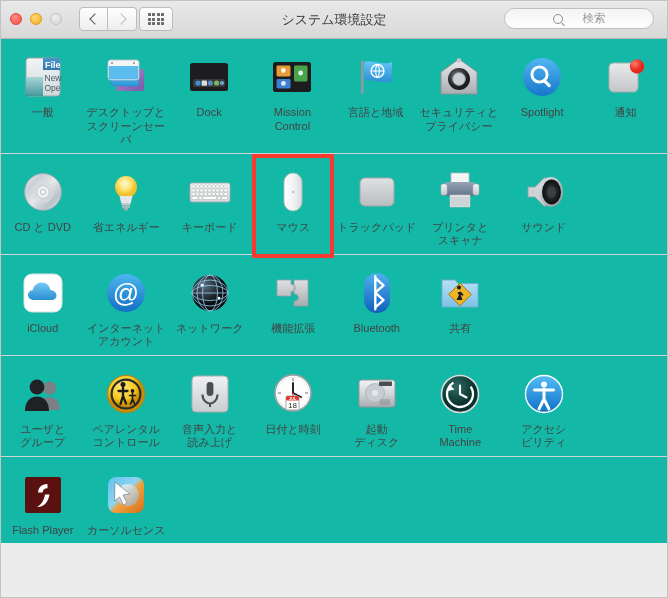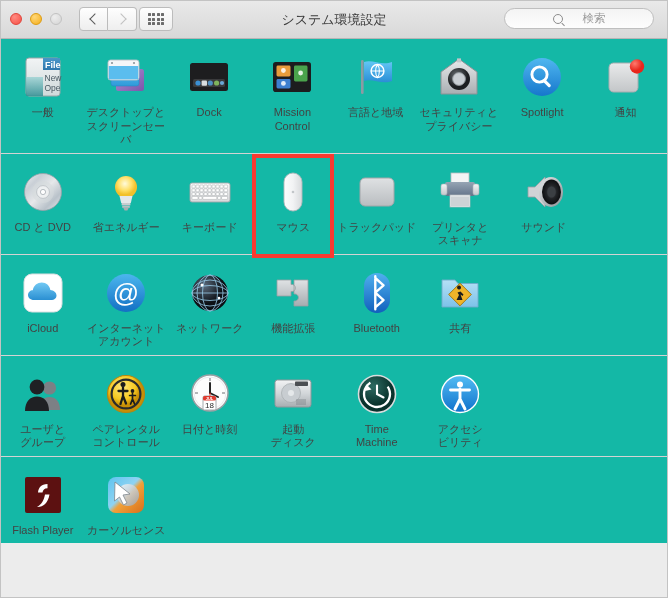--- a/index.html
+++ b/index.html
@@ -642,20 +642,38 @@
     <circle cx="28.5" cy="19" r="1.9" fill="#1c1c1c"></circle>
     <path d="M28.5 21.5 L28.5 27 L26.6 32 M28.5 27 L30.6 32 M25.6 23.5 L31.4 23.5" stroke="#1c1c1c" stroke-width="1.7" fill="none" stroke-linecap="round"></path>
   </svg>
             </div>
             <div class="label">ペアレンタル
 コントロール</div>
           </div>
           <div class="pref">
             <div class="icon-wrap">
               <svg class="ico" viewBox="0 0 44 44">
+    <defs>
+                  <linearGradient id="dct" x1="0" y1="0" x2="0" y2="1">
+                    <stop offset="0" stop-color="#eff1f2"></stop>
+                    <stop offset="1" stop-color="#c9cdd0"></stop>
+                  </linearGradient>
+                </defs>
+    <rect x="4" y="4" width="36" height="36" rx="4" fill="url(#dct)" stroke="#a8acaf" stroke-width="1"></rect>
+    <rect x="18.6" y="10" width="6.8" height="14" rx="3.4" fill="#4a4e52"></rect>
+    <path d="M14.5 22.5 C14.5 28.5 19 31.5 22 31.5 C25 31.5 29.5 28.5 29.5 22.5" fill="none" stroke="#4a4e52" stroke-width="2.1"></path>
+    <rect x="21" y="31" width="2" height="4" fill="#4a4e52"></rect>
+  </svg>
+            </div>
+            <div class="label">音声入力と
+読み上げ</div>
+          </div>
+          <div class="pref">
+            <div class="icon-wrap">
+              <svg class="ico" viewBox="0 0 44 44">
     <circle cx="22" cy="21" r="18" fill="#fdfdfd" stroke="#9ba0a4" stroke-width="1.5"></circle>
     <circle cx="22" cy="21" r="16" fill="none" stroke="#e2e4e6" stroke-width="0.7"></circle>
     <g stroke="#6c7175" stroke-width="1">
       <line x1="22" y1="6" x2="22" y2="9"></line>
                   <line x1="22" y1="33" x2="22" y2="36"></line>
       <line x1="7" y1="21" x2="10" y2="21"></line>
                   <line x1="34" y1="21" x2="37" y2="21"></line>
     </g>
     <path d="M22 21 L22 11" stroke="#1c1c1c" stroke-width="1.9" stroke-linecap="round"></path>
     <path d="M22 21 L30 25" stroke="#1c1c1c" stroke-width="1.9" stroke-linecap="round"></path>

